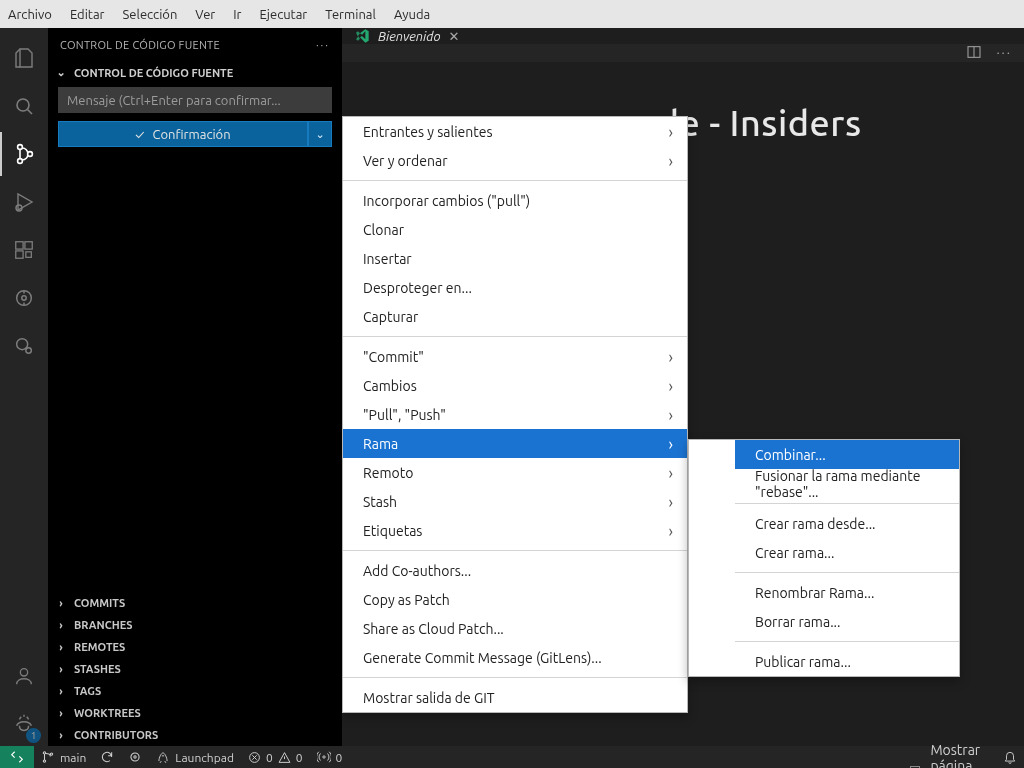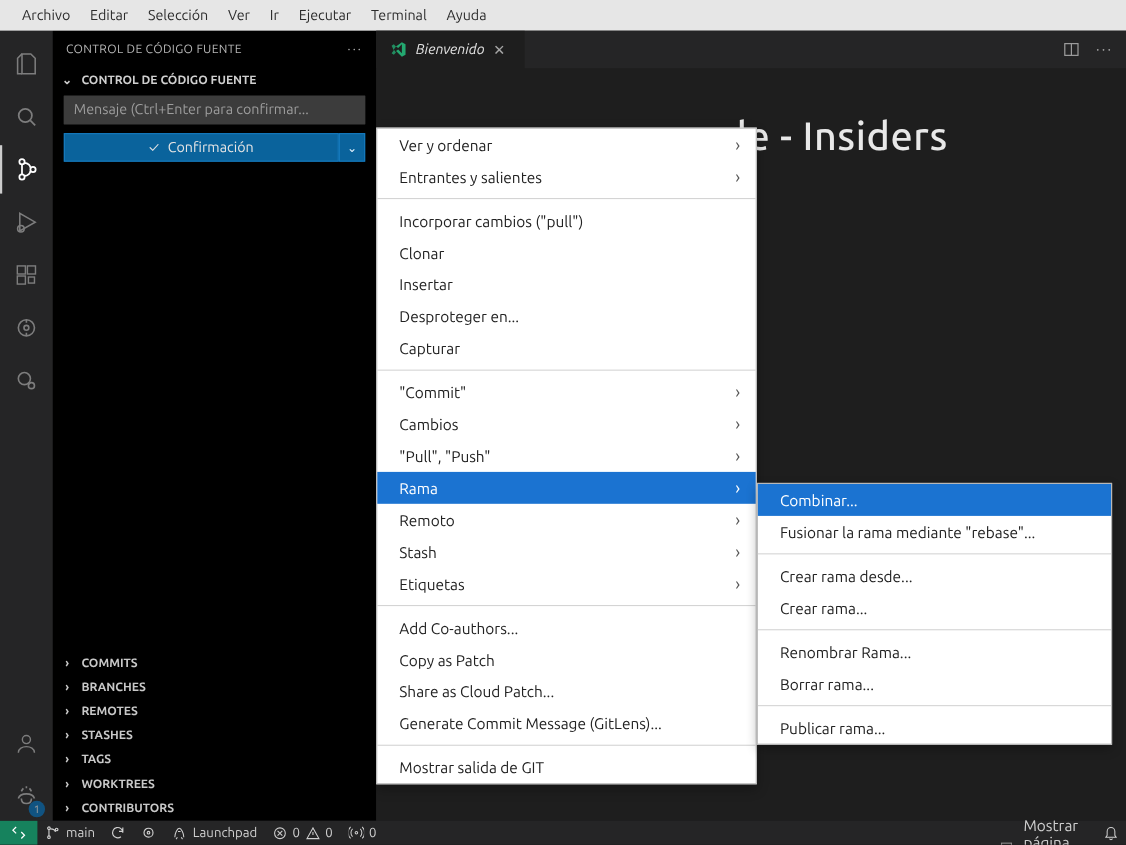--- a/index.html
+++ b/index.html
@@ -1,18 +1,18 @@
 <!DOCTYPE html>
 <html><head>
 <meta charset="utf-8">
 <style>
   * { margin: 0; padding: 0; box-sizing: border-box; font-family: "Segoe UI", Ubuntu, Arial, sans-serif; }
   body { width: 1024px; height: 768px; background: #1e1e1e; color: #cccccc; overflow: hidden; font-size: 13px; }
 
-  .menubar { height: 28px; background: #e6e6e6; color: #2c2c2c; display: flex; align-items: center; padding: 0 12px; gap: 2px; }
+  .menubar { height: 28px; background: #e6e6e6; color: #2c2c2c; display: flex; align-items: center; padding: 0 0; gap: 2px; }
   .menubar .mitem { padding: 3px 8px; font-size: 13px; }
 
   .workbench { position: relative; height: 718px; display: flex; }
 
   .activitybar { width: 48px; background: #252526; display: flex; flex-direction: column; align-items: center; padding-top: 8px; gap: 4px; }
   .activitybar .ab-icon { width: 48px; height: 44px; display: flex; align-items: center; justify-content: center; opacity: 0.55; }
   .activitybar .ab-icon.active { opacity: 1; border-left: 2px solid #cccccc; }
   .activitybar .spacer { flex: 1; }
   .badge-circle { position: absolute; background: #007acc; color: #fff; border-radius: 8px; font-size: 10px; min-width: 15px; height: 15px; display: flex; align-items: center; justify-content: center; }
 
@@ -24,21 +24,21 @@
   .msg-input { margin: 0 10px; height: 26px; background: #3c3c3c; border: 1px solid #3c3c3c; color: #9d9d9d; display: flex; align-items: center; padding: 0 8px; font-size: 13px; }
   .commit-row { display: flex; margin: 8px 10px 0 10px; }
   .commit-btn { flex: 1; height: 26px; background: #0a639c; border: 1px solid #167bbf; display: flex; align-items: center; justify-content: center; gap: 8px; font-size: 13px; color: #e4e4e4; }
   .commit-dd { width: 24px; background: #0a639c; border: 1px solid #167bbf; border-left: 1px solid #167bbf; display: flex; align-items: center; justify-content: center; }
 
   .side-fill { flex: 1; }
   .acc-item { height: 22px; display: flex; align-items: center; gap: 6px; padding-left: 6px; font-size: 11px; font-weight: 700; color: #c8c8c8; }
   .acc-item .chev { width: 14px; text-align: center; color: #c8c8c8; }
 
   .editor { flex: 1; display: flex; flex-direction: column; background: #1e1e1e; position: relative; }
-  .tabs { height: 34px; background: #252526; display: flex; align-items: stretch; }
+  .tabs { height: 34px; background: #252526; display: flex; align-items: stretch; flex-direction: column; }
   .tab { display: flex; align-items: center; gap: 8px; padding: 0 12px; background: #1e1e1e; font-style: italic; font-size: 13px; color: #e2e2e2; }
   .tab-icon { width: 16px; height: 16px; display: inline-flex; align-items: center; justify-content: center; }
   .tab-close { width: 16px; opacity: .7; font-style: normal; }
   .tabs-right { margin-left: auto; display: flex; align-items: center; gap: 14px; padding-right: 12px; opacity: .75; }
 
   .welcome { padding: 40px 40px 0 40px; color: #d6d6d6; }
   .welcome h1 { font-size: 36px; font-weight: 500; letter-spacing: .5px; color: #e8e8e8; }
   .show-start { position: absolute; left: 568px; top: 714px; display: flex; align-items: center; gap: 10px; font-size: 14px; color: #cfcfcf; }
   .chk { width: 17px; height: 17px; border: 1px solid #8a8a8a; display: inline-flex; align-items: center; justify-content: center; font-size: 12px; color: #cfcfcf; }
 
@@ -221,24 +221,24 @@
     </div>
 
     <div class="show-start">
       <span class="chk">✓</span>
       <span>Mostrar página principal al inicio</span>
     </div>
   </div>
 
   <div class="menu" style="left:342px; top:88px; width:346px;">
     <div class="row sub">
+        <span>Entrantes y salientes</span>
+      </div>
+    <div class="row sub">
         <span>Ver y ordenar</span>
-      </div>
-    <div class="row sub">
-        <span>Entrantes y salientes</span>
       </div>
     <div class="sep"></div>
     <div class="row">
         <span>Incorporar cambios ("pull")</span>
       </div>
     <div class="row">
         <span>Clonar</span>
       </div>
     <div class="row">
         <span>Insertar</span>
@@ -283,21 +283,21 @@
       </div>
     <div class="row">
         <span>Generate Commit Message (GitLens)...</span>
       </div>
     <div class="sep"></div>
     <div class="row">
         <span>Mostrar salida de GIT</span>
       </div>
   </div>
 
-  <div class="menu" style="left:688px; top:411px; width:323px;">
+  <div class="menu" style="left:688px; top:411px; width:272px;padding-left:46px;">
     <div class="row selected">
         <span>Combinar...</span>
       </div>
     <div class="row">
         <span>Fusionar la rama mediante "rebase"...</span>
       </div>
     <div class="sep"></div>
     <div class="row">
         <span>Crear rama desde...</span>
       </div>

